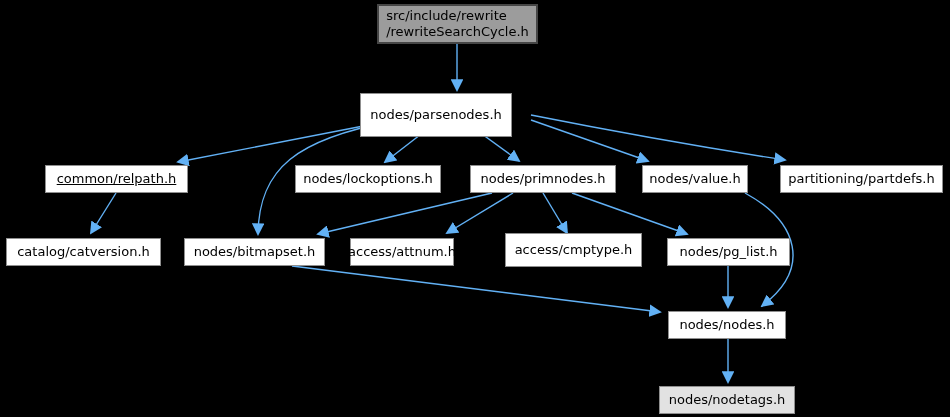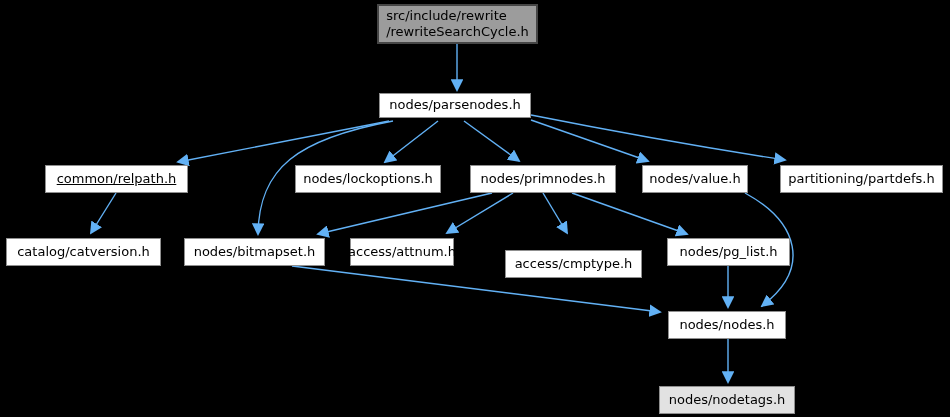--- a/index.html
+++ b/index.html
@@ -48,27 +48,27 @@
         <path d="M116,193 L91,233" fill="none" stroke="#62b1f5" stroke-width="1.4" marker-end="url(#arrow)"></path>
         <path d="M292,266 L660,312" fill="none" stroke="#62b1f5" stroke-width="1.4" marker-end="url(#arrow)"></path>
         <path d="M728,266 L728,307" fill="none" stroke="#62b1f5" stroke-width="1.4" marker-end="url(#arrow)"></path>
         <path d="M745,193 C798,222 812,268 762,306" fill="none" stroke="#62b1f5" stroke-width="1.4" marker-end="url(#arrow)"></path>
         <path d="M728,339 L728,382" fill="none" stroke="#62b1f5" stroke-width="1.4" marker-end="url(#arrow)"></path>
       </g>
   </svg>
   <div id="node-layer">
       <div class="node current" style="left: 377px; top: 4px; width: 161px; height: 40px;"><span>src/include/rewrite
 /rewriteSearchCycle.h</span></div>
-      <div class="node normal" style="left: 379px; top: 93px; width: 152px; height: 25px; text-align: center;"><span>nodes/parsenodes.h</span></div>
+      <div class="node normal" style="left: 360px; top: 93px; width: 152px; height: 44px; text-align: center;"><span>nodes/parsenodes.h</span></div>
       <div class="node normal" style="left: 45px; top: 165px; width: 143px; height: 28px; text-decoration: underline;"><span>common/relpath.h</span></div>
       <div class="node normal" style="left: 295px; top: 165px; width: 146px; height: 28px; align-items: center;"><span>nodes/lockoptions.h</span></div>
       <div class="node normal" style="left: 470px; top: 165px; width: 146px; height: 28px;"><span>nodes/primnodes.h</span></div>
       <div class="node normal" style="left: 642px; top: 165px; width: 106px; height: 28px;"><span>nodes/value.h</span></div>
       <div class="node normal" style="left: 780px; top: 165px; width: 163px; height: 28px;"><span>partitioning/partdefs.h</span></div>
       <div class="node normal" style="left: 6px; top: 238px; width: 155px; height: 28px;"><span>catalog/catversion.h</span></div>
       <div class="node normal" style="left: 184px; top: 238px; width: 141px; height: 28px;"><span>nodes/bitmapset.h</span></div>
       <div class="node normal" style="left: 350px; top: 238px; width: 104px; height: 28px;"><span>access/attnum.h</span></div>
-      <div class="node normal" style="left: 505px; top: 250px; width: 137px; height: 28px;"><span>access/cmptype.h</span></div>
+      <div class="node normal" style="left: 505px; top: 233px; width: 137px; height: 34px;"><span>access/cmptype.h</span></div>
       <div class="node normal" style="left: 667px; top: 238px; width: 123px; height: 28px;"><span>nodes/pg_list.h</span></div>
       <div class="node normal" style="left: 668px; top: 311px; width: 118px; height: 28px;"><span>nodes/nodes.h</span></div>
       <div class="node grey" style="left: 659px; top: 386px; width: 136px; height: 28px; text-align: center;"><span>nodes/nodetags.h</span></div>
     </div>
 </div>
 
 </body></html>

